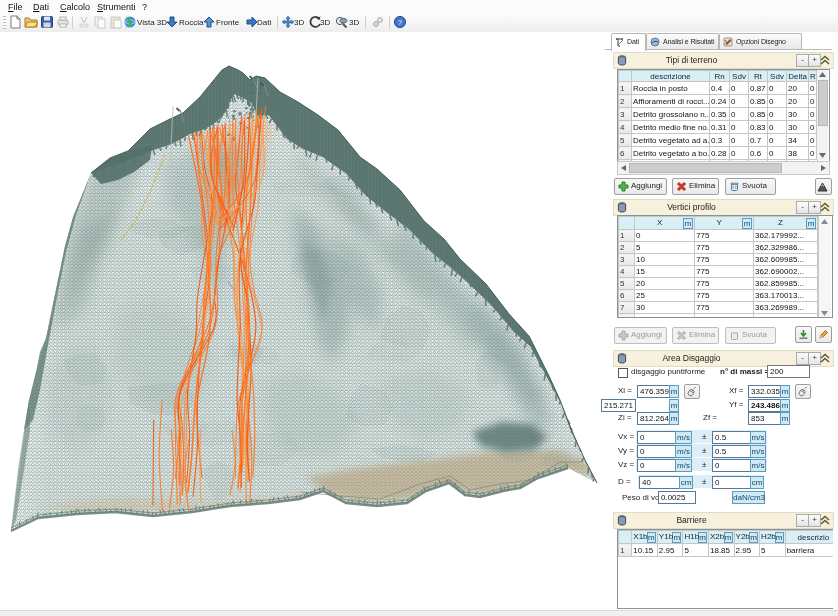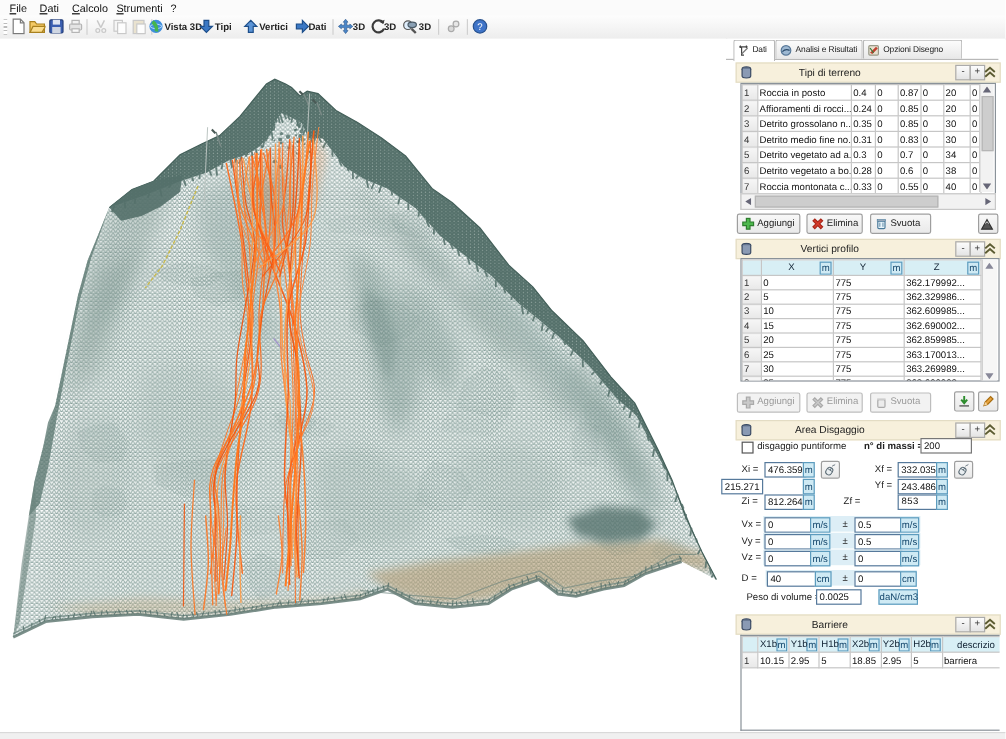--- a/index.html
+++ b/index.html
@@ -4,21 +4,21 @@
 html,body{margin:0;padding:0;}
 body{width:838px;height:616px;overflow:hidden;font-family:"Liberation Sans",sans-serif;background:#fff;position:relative;}
 #root{position:absolute;left:0;top:0;width:838px;height:616px;overflow:hidden;}
 .abs{position:absolute;}
 
 #menubar{left:0;top:0;width:838px;height:13px;background:#fbfbfb;font-size:9px;color:#111;}
 #menubar span{position:absolute;top:2px;}
 #menubar u{text-decoration:underline;}
 
 #toolbar{left:0;top:13px;width:838px;height:19px;background:linear-gradient(#fdfdfd,#ededed);border-bottom:1px solid #d5d5d5;font-size:8px;color:#222;}
-.tbtxt{position:absolute;top:5px;font-weight:bold;}
+.tbtxt{position:absolute;top:5px;}
 .tbsep{position:absolute;top:3px;width:1px;height:13px;background:#d0d0d0;}
 .grip{position:absolute;left:3px;top:3px;width:3px;height:13px;background:repeating-linear-gradient(#bbb 0 1px,#fff 1px 3px);}
 .ticon{position:absolute;top:2px;width:14px;height:14px;}
 
 #statusbar{left:0;top:610px;width:838px;height:6px;background:#f0f0f0;border-top:1px solid #d9d9d9;}
 
 #rpanel{left:605px;top:32px;width:233px;height:578px;background:#fff;}
 #rdivider{left:605px;top:32px;width:1px;height:578px;background:#c8c8c8;}
 .tab{position:absolute;top:33px;height:15px;white-space:nowrap;overflow:hidden;border:1px solid #b8b8b8;border-bottom:none;border-radius:2px 2px 0 0;font-size:7px;letter-spacing:-0.1px;color:#222;background:linear-gradient(#fcfcfc,#e8e8e8);}
 .tab.active{background:#fff;height:17px;z-index:3;}
@@ -91,25 +91,25 @@
   <div class="tbsep" style="left:126px"></div>
   <svg class="ticon" style="left:123px" viewBox="0 0 14 14">
         <circle cx="7" cy="7" r="5.5" fill="#3f8edc"></circle>
         <path d="M2 7c2-2.5 8-2.5 10 0M2 7c2 2.5 8 2.5 10 0" stroke="#bfe0ff" fill="none" stroke-width=".8"></path>
         <path d="M4 3.2c2.2 1.2 4 4.5 3.4 8" stroke="#46b54d" stroke-width="3" fill="none"></path>
       </svg>
   <span class="tbtxt" style="left:137px">Vista 3D</span>
   <svg class="ticon" style="left:165px" viewBox="0 0 14 14">
         <path d="M5 2h4v5h3l-5 5-5-5h3z" fill="#3b78c4" stroke="#1d4e8a"></path>
       </svg>
-  <span class="tbtxt" style="left:179px">Tipi</span>
+  <span class="tbtxt" style="left:179px">Roccia</span>
   <svg class="ticon" style="left:202px" viewBox="0 0 14 14">
         <path d="M5 12h4V7h3L7 2 2 7h3z" fill="#5b94d6" stroke="#1d4e8a"></path>
       </svg>
-  <span class="tbtxt" style="left:216px">Vertici</span>
+  <span class="tbtxt" style="left:216px">Fronte</span>
   <svg class="ticon" style="left:245px" viewBox="0 0 14 14">
         <path d="M2 5v4h5v3l5-5-5-5v3z" fill="#3b78c4" stroke="#1d4e8a"></path>
       </svg>
   <span class="tbtxt" style="left:257px">Dati</span>
   <div class="tbsep" style="left:277px"></div>
   <svg class="ticon" style="left:281px" viewBox="0 0 14 14">
         <path d="M7 1l2 2.5H8V6h2.5V5L13 7l-2.5 2V8H8v2.5h1L7 13l-2-2.5h1V8H3.5v1L1 7l2.5-2v1H6V3.5H5z" fill="#4a86c8" stroke="#2a568c" stroke-width=".5"></path>
       </svg>
   <span class="tbtxt" style="left:294px">3D</span>
   <svg class="ticon" style="left:308px" viewBox="0 0 14 14">
@@ -568,20 +568,30 @@
           <col style="width:13px">
           <col style="width:78px">
           <col style="width:20px">
           <col style="width:19px">
           <col style="width:19px">
           <col style="width:19px">
           <col style="width:22px">
           <col style="width:9px">
         </colgroup>
         <tbody>
+          <tr style="height:11px">
+            <td class="hd"></td>
+            <td class="hd">descrizione</td>
+            <td class="hd">Rn</td>
+            <td class="hd">Sdv</td>
+            <td class="hd">Rt</td>
+            <td class="hd">Sdv</td>
+            <td class="hd">Delta</td>
+            <td class="hd">R</td>
+          </tr>
           <tr style="height:13px">
             <td class="rn">1</td>
             <td>Roccia in posto</td>
             <td>0.4</td>
             <td>0</td>
             <td>0.87</td>
             <td>0</td>
             <td>20</td>
             <td>0</td>
           </tr>
@@ -831,24 +841,24 @@
 <span class="flbl" style="left:618px;top:400px;">Yi =</span>
     <div class="fld" style="left:601px;top:399px;width:31px;height:11px;">215.271</div>
     <div class="funit" style="left:669px;top:399px;width:8px;height:11px;">m</div>
 <span class="flbl" style="left:618px;top:413px;">Zi =</span>
     <div class="fld" style="left:637px;top:412px;width:31px;height:11px;">812.264</div>
     <div class="funit" style="left:669px;top:412px;width:8px;height:11px;">m</div>
 <span class="flbl" style="left:729px;top:386px;">Xf =</span>
     <div class="fld" style="left:748px;top:385px;width:31px;height:11px;">332.035</div>
     <div class="funit" style="left:780px;top:385px;width:8px;height:11px;">m</div>
 <span class="flbl" style="left:729px;top:400px;">Yf =</span>
-    <div class="fld" style="left:748px;top:399px;width:31px;height:11px;">243.486</div>
+    <div class="fld" style="left:748px;top:399px;width:31px;height:11px;font-weight:bold;">243.486</div>
     <div class="funit" style="left:780px;top:399px;width:8px;height:11px;">m</div>
 <span class="flbl" style="left:703px;top:413px;">Zf =</span>
-    <div class="fld" style="left:748px;top:412px;width:31px;height:11px;font-family:Liberation Mono, monospace;">853</div>
+    <div class="fld" style="left:748px;top:412px;width:31px;height:11px;">853</div>
     <div class="funit" style="left:780px;top:412px;width:8px;height:11px;">m</div>
 <div class="btn" style="left:684px;top:384px;width:14px;height:13px;">
       <svg style="position:absolute;left:1px;top:1px" width="11" height="11" viewBox="0 0 11 11">
         <g transform="rotate(35 5.5 6)">
           <rect x="3" y="3.5" width="5" height="6.5" rx="2.4" fill="#e8edf0" stroke="#5a6a74" stroke-width="0.8"></rect>
           <path d="M5.5 3.5v2.2M3 5.7h5" stroke="#5a6a74" stroke-width="0.7"></path>
         </g>
         <path d="M7.5 2.5C8.5 1.5 9.5 1.8 10 1" stroke="#5a6a74" stroke-width="0.8" fill="none"></path>
       </svg>
     </div>
@@ -883,21 +893,21 @@
     <div class="fld" style="left:712px;top:459px;width:36px;height:11px;">0</div>
     <div class="funit" style="left:750px;top:459px;width:14px;height:11px;">m/s</div>
 <div class="rowband" style="left:638px;top:475px;width:126px;height:13px;"></div>
 <span class="flbl" style="left:618px;top:477px;">D =</span>
 <div class="fld" style="left:639px;top:476px;width:38px;height:11px;">40</div>
 <div class="funit" style="left:679px;top:476px;width:12px;height:11px;">cm</div>
 <span class="flbl" style="left:702px;top:477px;">±</span>
 <div class="fld" style="left:712px;top:476px;width:36px;height:11px;">0</div>
 <div class="funit" style="left:750px;top:476px;width:12px;height:11px;">cm</div>
 <span class="flbl" style="left:622px;top:493px;">Peso di volume =</span>
-<div class="fld" style="left:680px;top:491px;width:34px;height:11px;">0.0025</div>
+<div class="fld" style="left:658px;top:491px;width:34px;height:11px;">0.0025</div>
 <div class="funit" style="left:732px;top:491px;width:31px;height:11px;">daN/cm3</div>
 <div class="sechdr" style="top:512px">
       <svg style="position:absolute;left:3px;top:2px" width="10" height="11" viewBox="0 0 10 11">
         <ellipse cx="5" cy="2.4" rx="3.6" ry="1.6" fill="#6a7a94" stroke="#3a4a64"></ellipse>
         <path d="M1.4 2.4v6c0 .9 1.6 1.6 3.6 1.6s3.6-.7 3.6-1.6v-6" fill="#8a9ab4" stroke="#3a4a64"></path>
       </svg>
       <span class="ttl">Barriere</span>
       <div class="mini" style="left:182px">-</div>
       <div class="mini" style="left:194px">+</div>
     </div>

